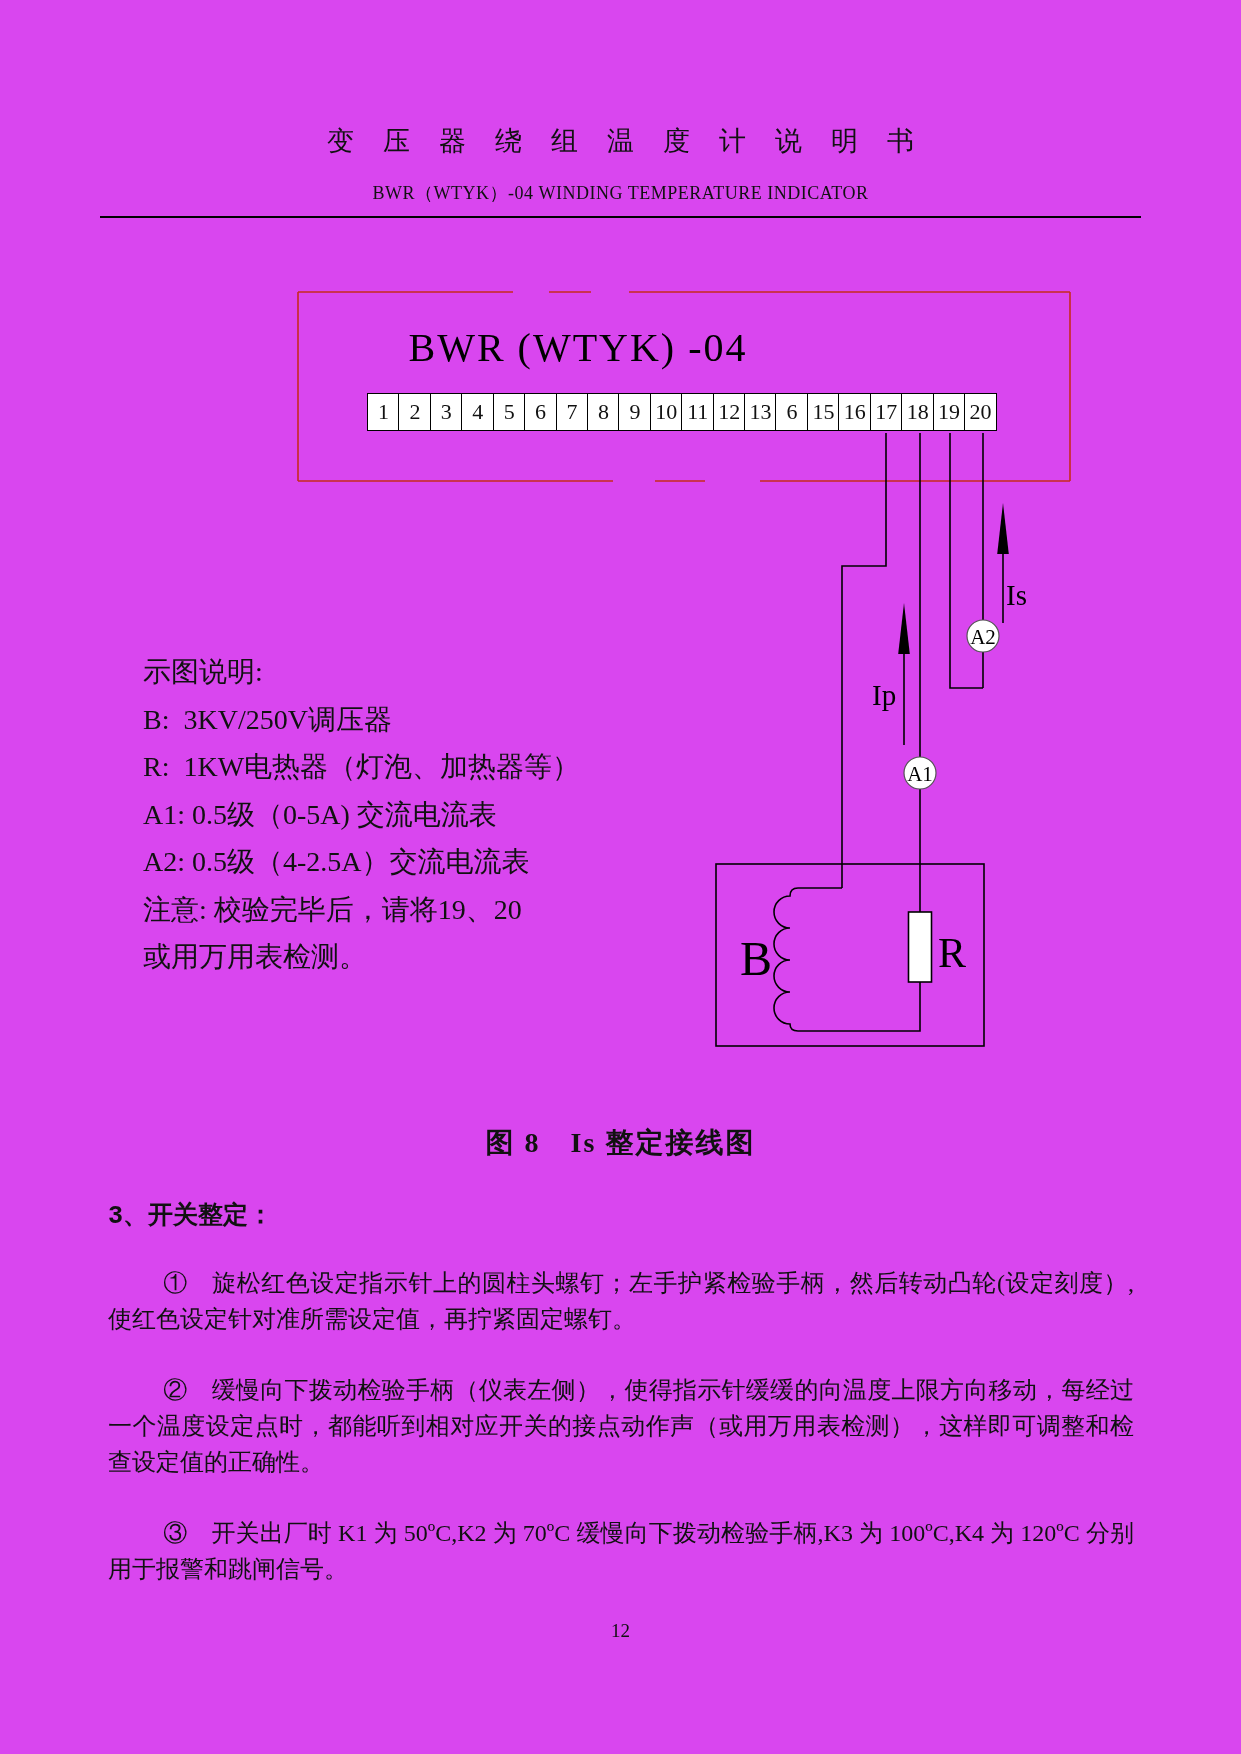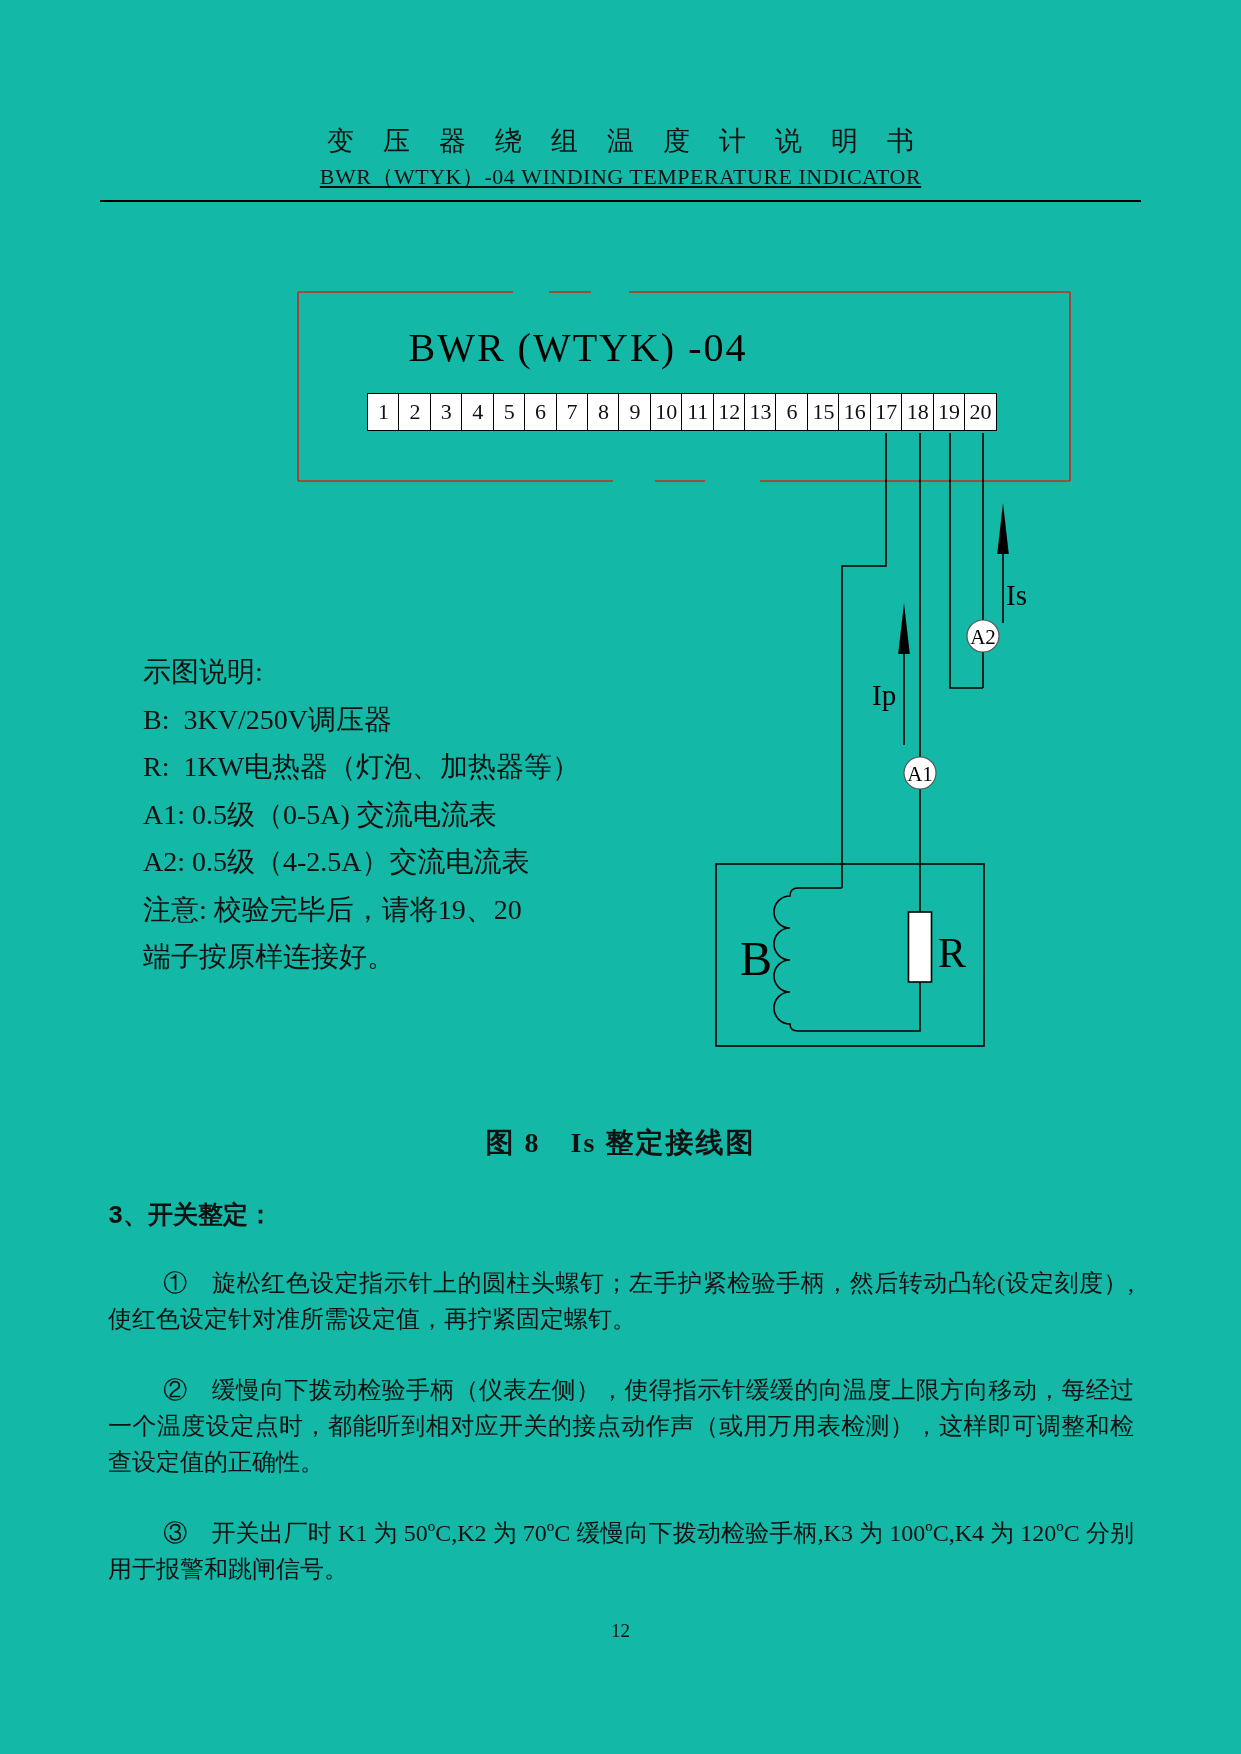--- a/index.html
+++ b/index.html
@@ -1,32 +1,32 @@
 <!DOCTYPE html>
 <html><head>
 <meta charset="utf-8">
 <style>
   html,body{margin:0;padding:0;background:#888;}
   .page{
     position:relative;width:1241px;height:1754px;margin:0 auto;
-    background:#14b8a6;color:#111;
+    background:#d946ef;color:#111;
     font-family:"Liberation Serif","DejaVu Serif",serif;
     overflow:hidden;
   }
   
   .header{
     position:absolute;top:124px;left:100px;width:1041px;
     text-align:center;border-bottom:2px solid #000;padding-bottom:8px;
   }
   .title-cn{
     font-size:27px;line-height:34px;letter-spacing:29px;text-indent:29px;
     white-space:nowrap;
   }
   .title-en{
-    font-size:22px;line-height:30px;margin-top:4px;letter-spacing:.5px;text-decoration:underline;
+    font-size:18px;line-height:30px;margin-top:20px;letter-spacing:.5px;
   }
   
   .diagram-svg{position:absolute;left:0;top:240px;}
   .terminal-row{
     position:absolute;left:367px;top:393px;width:630px;height:38px;
     display:flex;box-sizing:border-box;
   }
   .tcell{
     flex:1;box-sizing:border-box;border:1.6px solid #000;margin-left:-1.6px;
     display:flex;align-items:center;justify-content:center;
@@ -125,21 +125,21 @@
       <div class="tcell">13</div>
       <div class="tcell">6</div>
       <div class="tcell">15</div>
       <div class="tcell">16</div>
       <div class="tcell">17</div>
       <div class="tcell">18</div>
       <div class="tcell">19</div>
       <div class="tcell">20</div>
     </div>
 
-  <div class="legend"><div class="legend-line">示图说明:</div><div class="legend-line">B:  3KV/250V调压器</div><div class="legend-line">R:  1KW电热器（灯泡、加热器等）</div><div class="legend-line">A1: 0.5级（0-5A) 交流电流表</div><div class="legend-line">A2: 0.5级（4-2.5A）交流电流表</div><div class="legend-line">注意: 校验完毕后，请将19、20</div><div class="legend-line">端子按原样连接好。</div></div>
+  <div class="legend"><div class="legend-line">示图说明:</div><div class="legend-line">B:  3KV/250V调压器</div><div class="legend-line">R:  1KW电热器（灯泡、加热器等）</div><div class="legend-line">A1: 0.5级（0-5A) 交流电流表</div><div class="legend-line">A2: 0.5级（4-2.5A）交流电流表</div><div class="legend-line">注意: 校验完毕后，请将19、20</div><div class="legend-line">或用万用表检测。</div></div>
 
   <div class="fig-caption">图 8　Is 整定接线图</div>
 
   <div class="body-block">
     <div class="sec-heading">3、开关整定：</div>
     <p>①　旋松红色设定指示针上的圆柱头螺钉；左手护紧检验手柄，然后转动凸轮(设定刻度）,使红色设定针对准所需设定值，再拧紧固定螺钉。</p>
     <p>②　缓慢向下拨动检验手柄（仪表左侧），使得指示针缓缓的向温度上限方向移动，每经过一个温度设定点时，都能听到相对应开关的接点动作声（或用万用表检测），这样即可调整和检查设定值的正确性。</p>
     <p>③　开关出厂时 K1 为 50ºC,K2 为 70ºC 缓慢向下拨动检验手柄,K3 为 100ºC,K4 为 120ºC 分别用于报警和跳闸信号。</p>
   </div>
 

